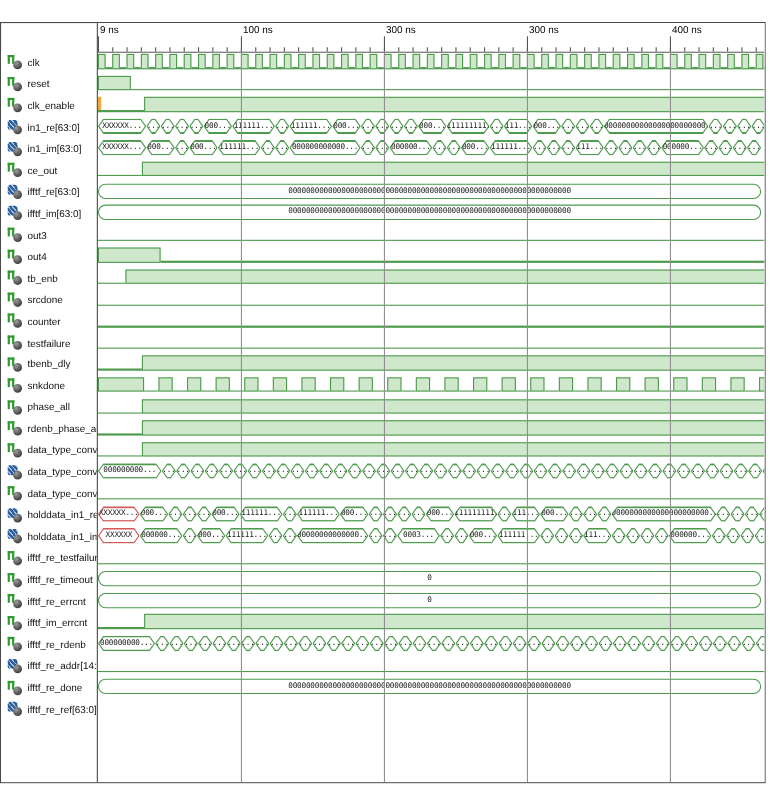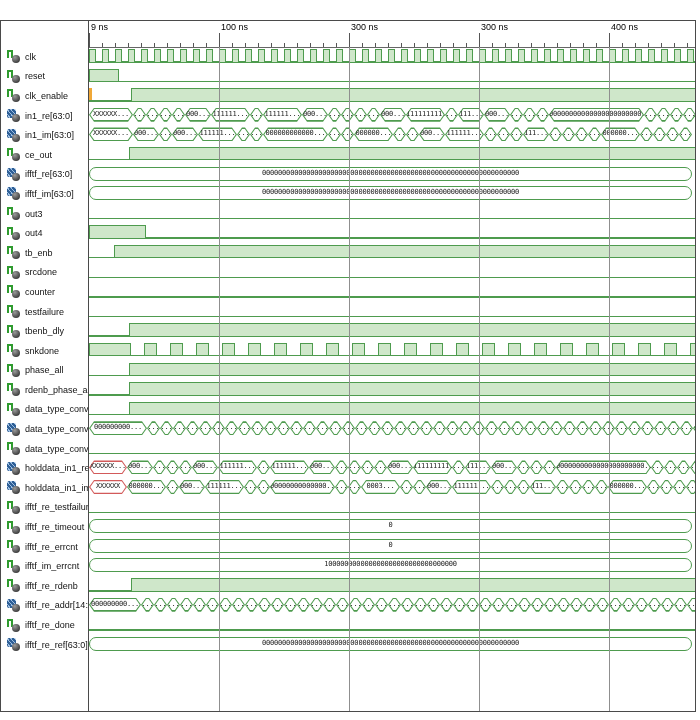--- a/index.html
+++ b/index.html
@@ -1147,23 +1147,20 @@
         <div class="wrow">
           <div class="seg-low" style="left: 0px; width: 607px;"></div>
         </div>
         <div class="wrow">
           <div class="cap">0</div>
         </div>
         <div class="wrow">
           <div class="cap">0</div>
         </div>
         <div class="wrow">
-          <div class="cap">100000000000000000000000000000000</div>
-        </div>
-        <div class="wrow">
           <div class="seg-low" style="left: 0px; width: 42px;"></div>
           <div class="seg-high" style="left: 42px; width: 565px;"></div>
         </div>
         <div class="wrow">
           <div class="cell" style="left: 0px; width: 52px;">
             <div class="in"></div>
             <div class="tx">000000000...</div>
           </div>
           <div class="cell" style="left: 52px; width: 13px;">
             <div class="in"></div>

